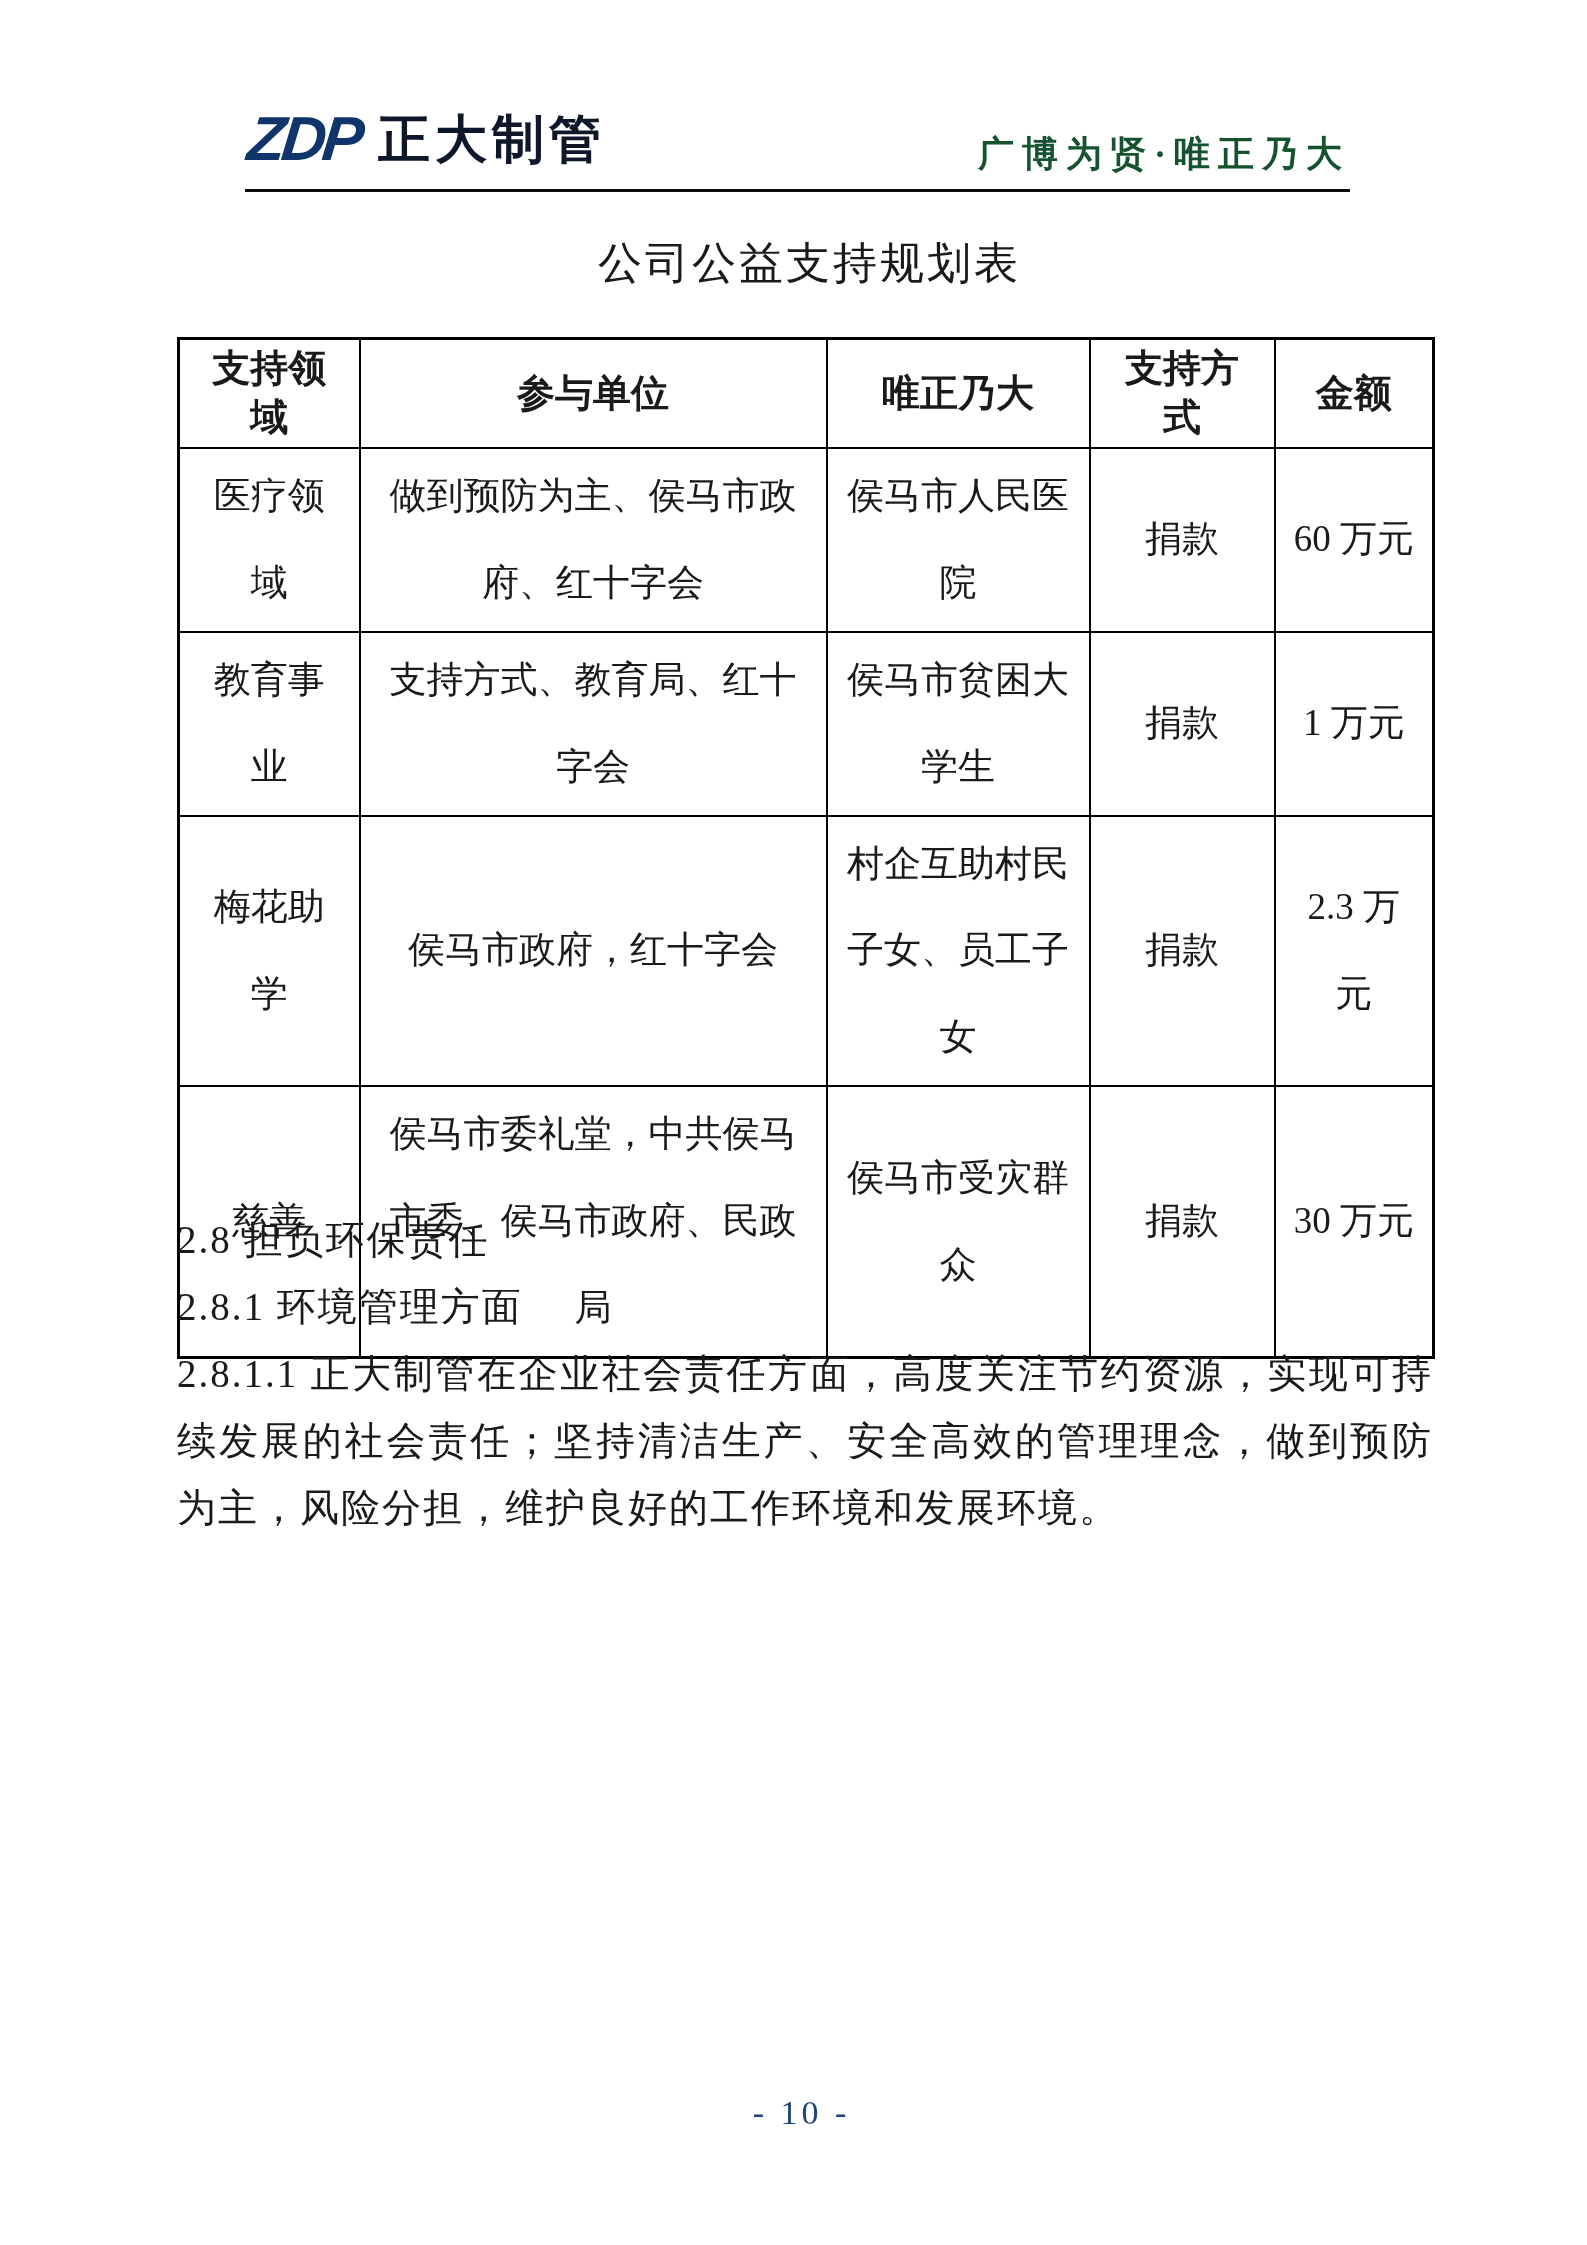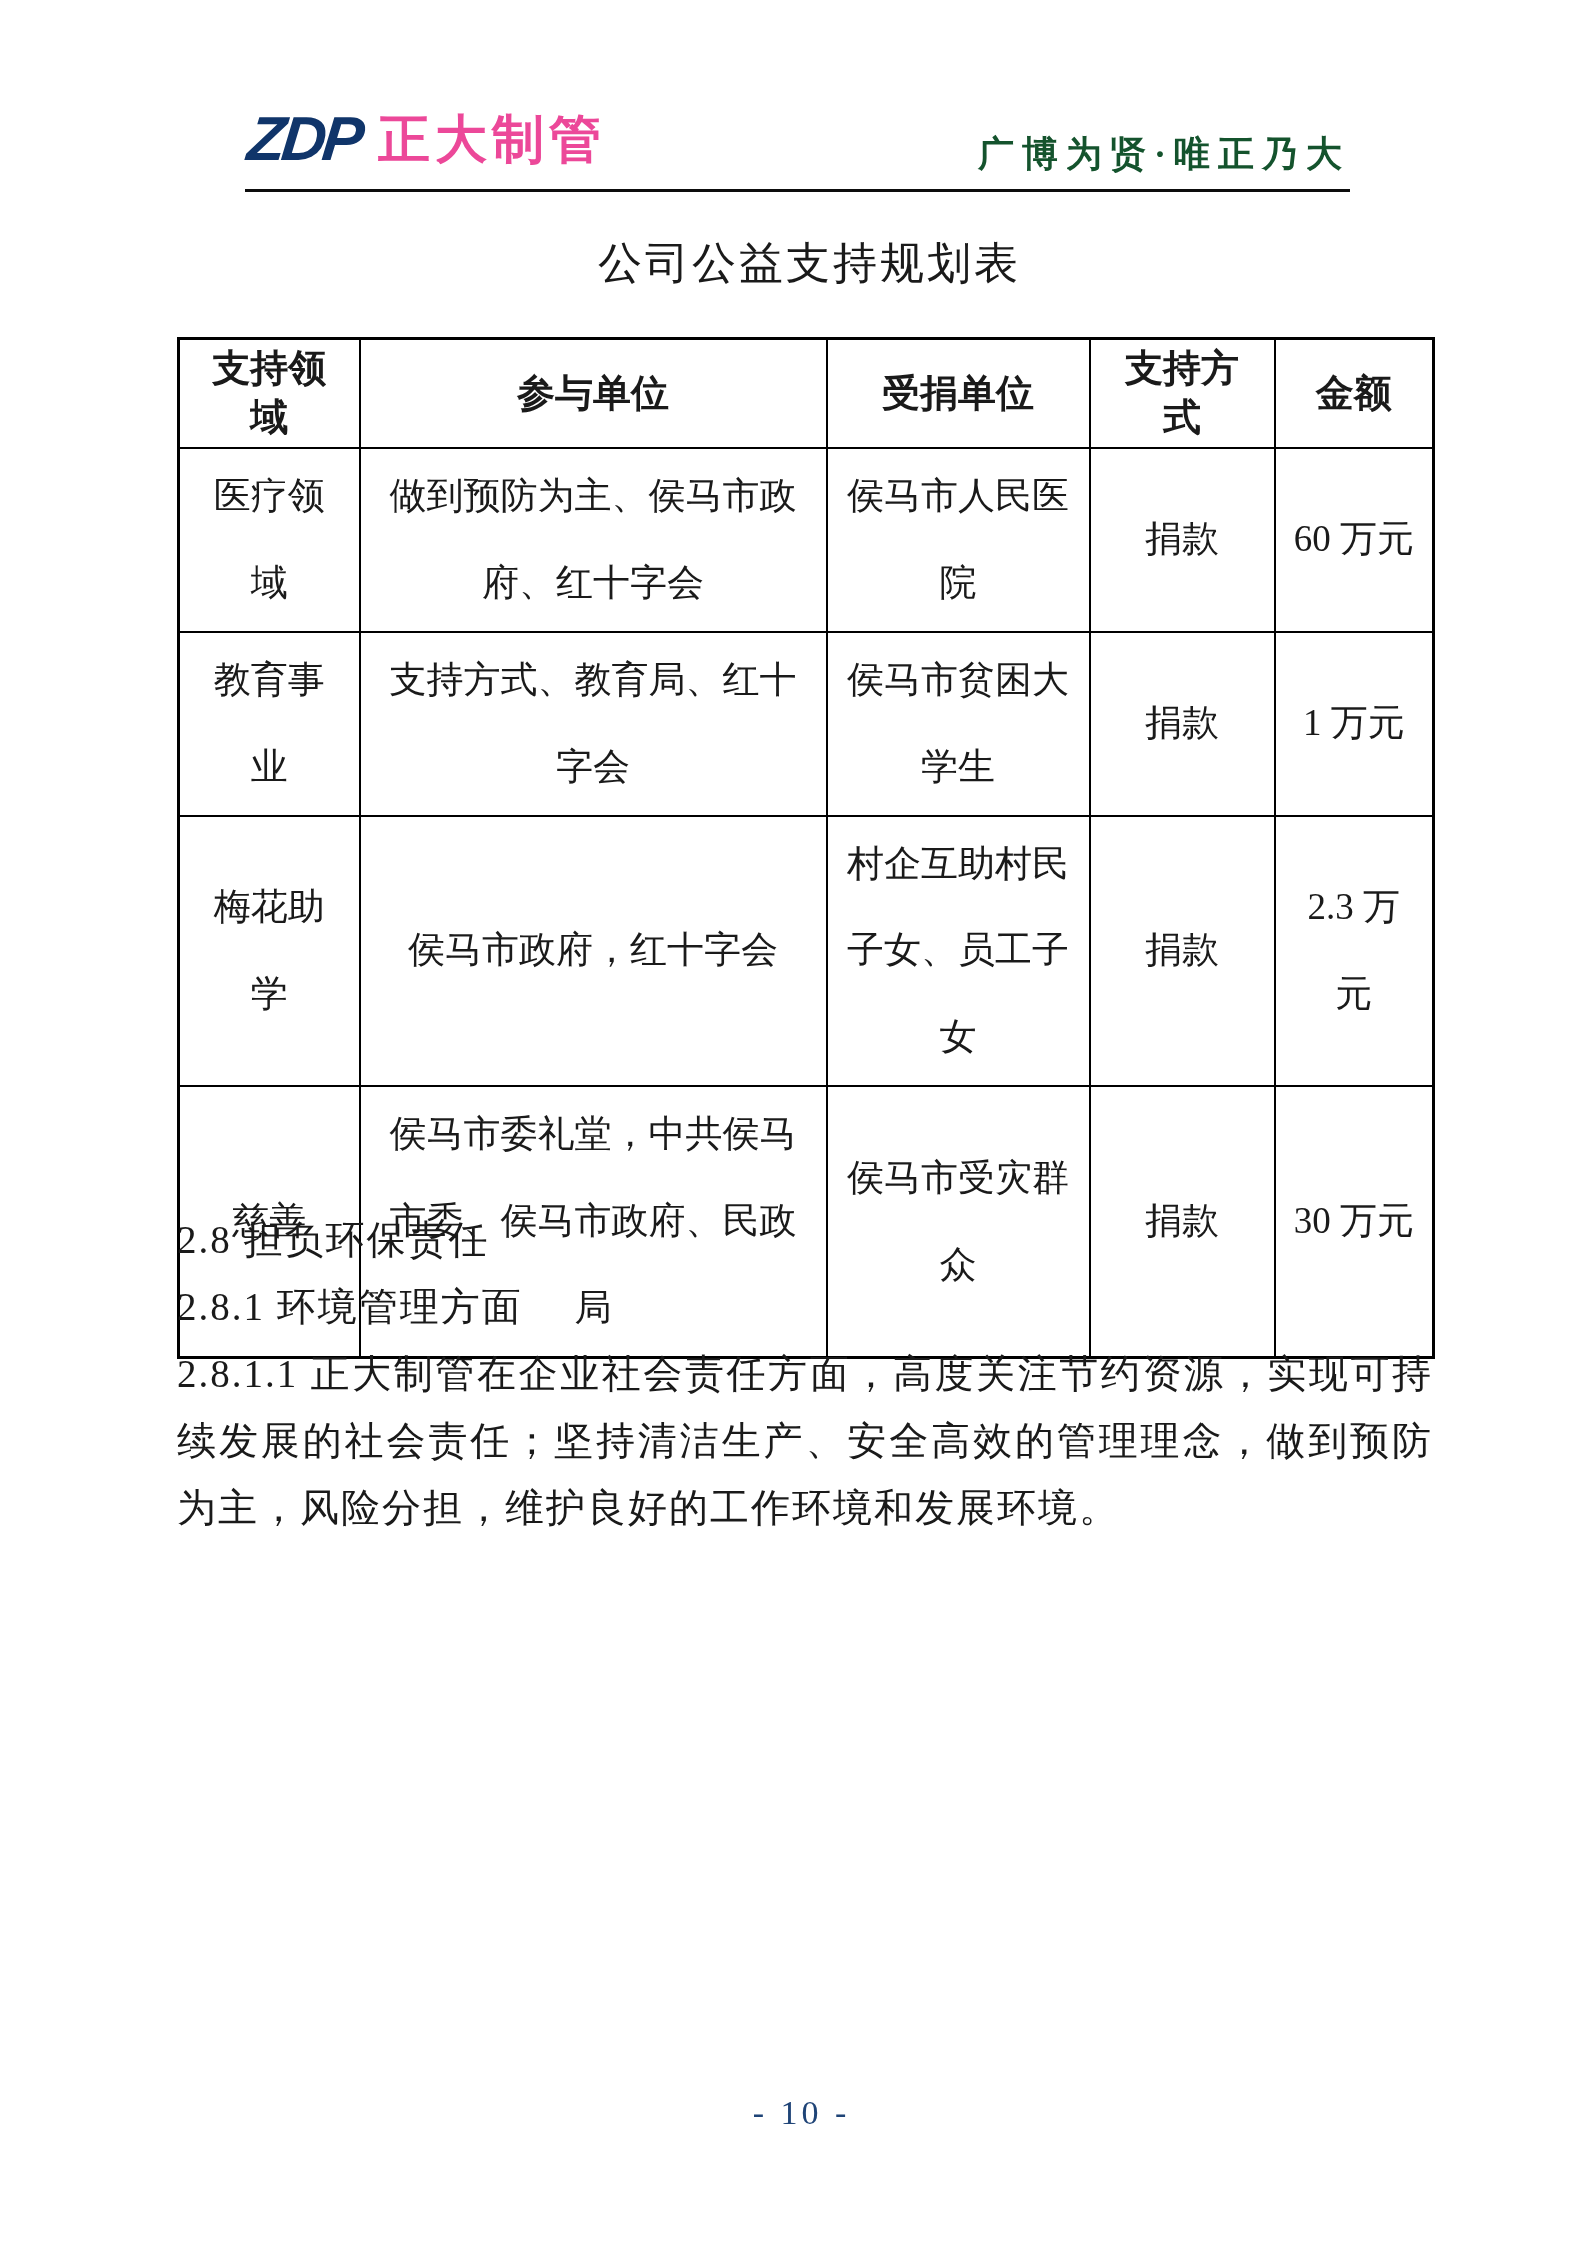--- a/index.html
+++ b/index.html
@@ -26,21 +26,21 @@
     color:#10356a;
     transform:skewX(-6deg);
     margin-right:18px;
   }
   .logo-cn{
     display:inline-block;
     font-family:"Liberation Sans","DejaVu Sans",sans-serif;
     font-weight:bold;
     font-size:52px;line-height:62px;
     letter-spacing:5px;
-    color:#ec4899;
+    color:#0f172a;
     vertical-align:top;
   }
   .tagline{
     position:absolute;top:130px;right:237px;
     font-size:36px;font-weight:bold;
     letter-spacing:8px;
     color:#14532d;
     white-space:nowrap;
   }
   .header-rule{
@@ -113,21 +113,21 @@
       <col style="width:181px">
       <col style="width:467px">
       <col style="width:263px">
       <col style="width:185px">
       <col style="width:159px">
     </colgroup>
     <thead>
       <tr>
         <th>支持领域</th>
         <th>参与单位</th>
-        <th>受捐单位</th>
+        <th>唯正乃大</th>
         <th>支持方式</th>
         <th>金额</th>
       </tr>
     </thead>
     <tbody>
       <tr>
         <td>医疗领域</td>
         <td>做到预防为主、侯马市政府、红十字会</td>
         <td>侯马市人民医院</td>
         <td>捐款</td>

